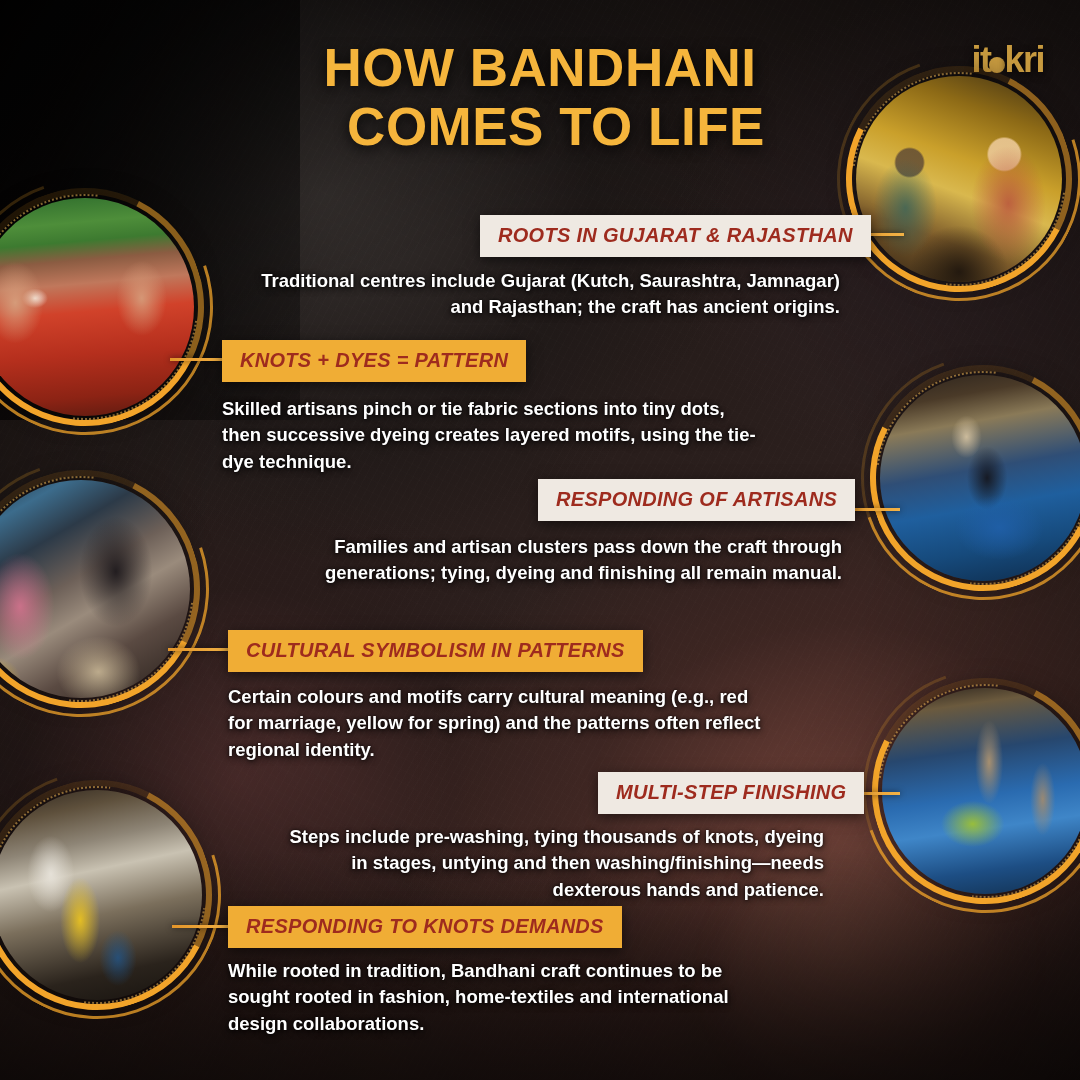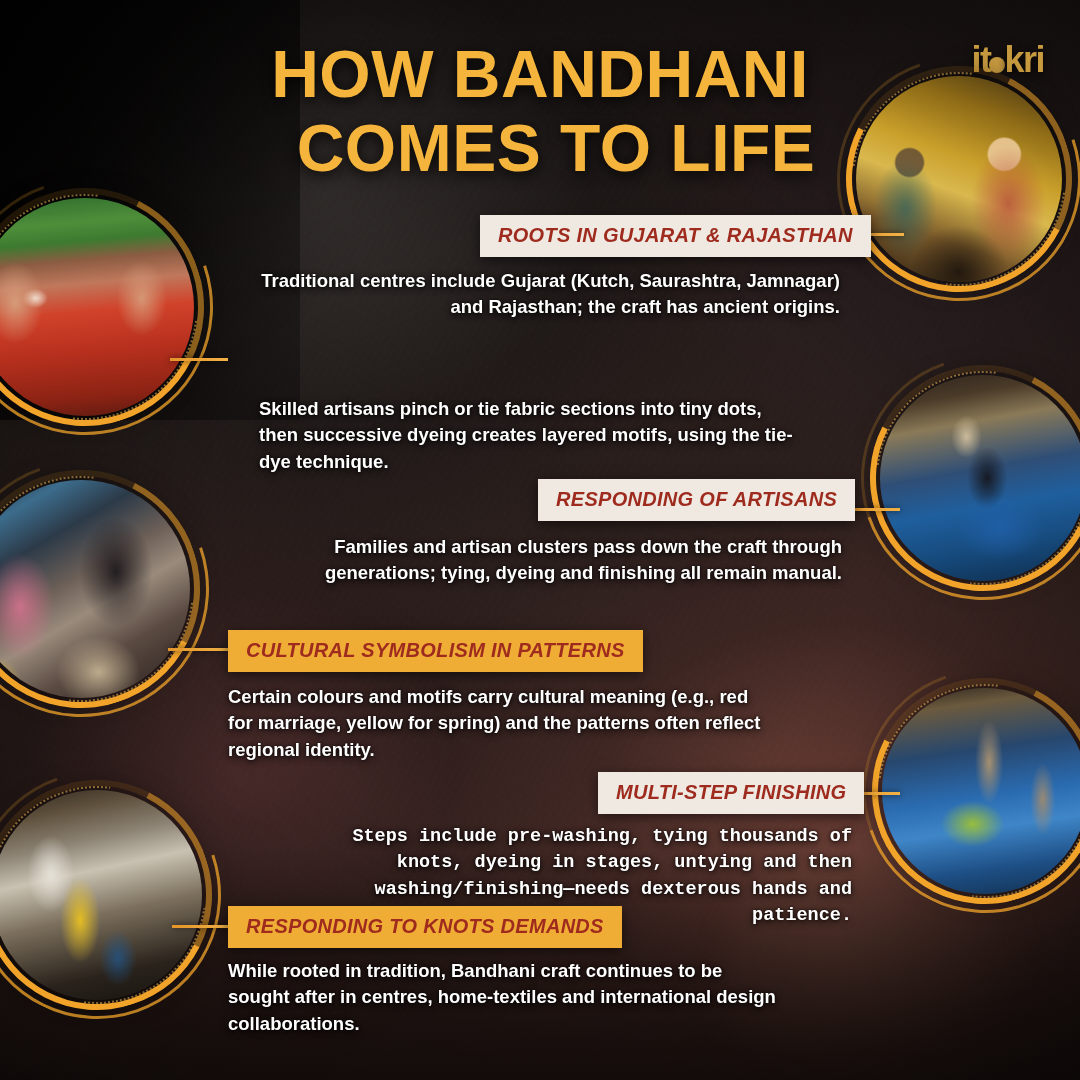--- a/index.html
+++ b/index.html
@@ -60,21 +60,21 @@
   }
 
   
   .title {
     position: absolute;
     top: 38px;
     left: 0;
     width: 1080px;
     text-align: center;
     color: #F5B53C;
-    font-size: 66px;
+    font-size: 53px;
     font-weight: 900;
     line-height: 1.12;
     letter-spacing: .5px;
     text-shadow: 0 3px 14px rgba(0,0,0,.85);
   }
   .title .l2 { display: block; margin-left: 32px; }
 
   
   .logo {
     position: absolute;
@@ -336,27 +336,28 @@
   <div class="connector" style="left:836px; top:233px; width:68px;"></div>
   <div class="connector" style="left:170px; top:358px; width:58px;"></div>
   <div class="connector" style="left:838px; top:508px; width:62px;"></div>
   <div class="connector" style="left:168px; top:648px; width:60px;"></div>
   <div class="connector" style="left:840px; top:792px; width:60px;"></div>
   <div class="connector" style="left:172px; top:925px; width:58px;"></div>
 
   <div class="band cream" style="left:480px; top:215px;">ROOTS IN GUJARAT &amp; RAJASTHAN</div>
   <div class="body-text ta-right" style="left:256px; top:268px; width:584px;">Traditional centres include Gujarat (Kutch, Saurashtra, Jamnagar) and Rajasthan; the craft has ancient origins.</div>
 
-  <div class="body-text ta-left" style="left:222px; top:396px; width:540px;margin-left:37px;">Skilled artisans pinch or tie fabric sections into tiny dots, then successive dyeing creates layered motifs, using the tie-dye technique.</div>
+  <div class="band amber" style="left:222px; top:340px;">KNOTS + DYES = PATTERN</div>
+  <div class="body-text ta-left" style="left:222px; top:396px; width:540px;">Skilled artisans pinch or tie fabric sections into tiny dots, then successive dyeing creates layered motifs, using the tie-dye technique.</div>
 
   <div class="band cream" style="left:538px; top:479px;">RESPONDING OF ARTISANS</div>
   <div class="body-text ta-right" style="left:246px; top:534px; width:596px;">Families and artisan clusters pass down the craft through generations; tying, dyeing and finishing all remain manual.</div>
 
   <div class="band amber" style="left:228px; top:630px;">CULTURAL SYMBOLISM IN PATTERNS</div>
   <div class="body-text ta-left" style="left:228px; top:684px; width:546px;">Certain colours and motifs carry cultural meaning (e.g., red for marriage, yellow for spring) and the patterns often reflect regional identity.</div>
 
   <div class="band cream" style="left:598px; top:772px;">MULTI-STEP FINISHING</div>
-  <div class="body-text ta-right" style="left:312px; top:824px; width:540px;font-family:Liberation Mono, monospace;">Steps include pre-washing, tying thousands of knots, dyeing in stages, untying and then washing/finishing—needs dexterous hands and patience.</div>
+  <div class="body-text ta-right" style="left:284px; top:824px; width:540px;">Steps include pre-washing, tying thousands of knots, dyeing in stages, untying and then washing/finishing—needs dexterous hands and patience.</div>
 
   <div class="band amber" style="left:228px; top:906px;">RESPONDING TO KNOTS DEMANDS</div>
-  <div class="body-text ta-left" style="left:228px; top:958px; width:560px;">While rooted in tradition, Bandhani craft continues to be sought after in centres, home-textiles and international design collaborations.</div>
+  <div class="body-text ta-left" style="left:228px; top:958px; width:560px;">While rooted in tradition, Bandhani craft continues to be sought rooted in fashion, home-textiles and international design collaborations.</div>
 
 </div>
 
 </body></html>

